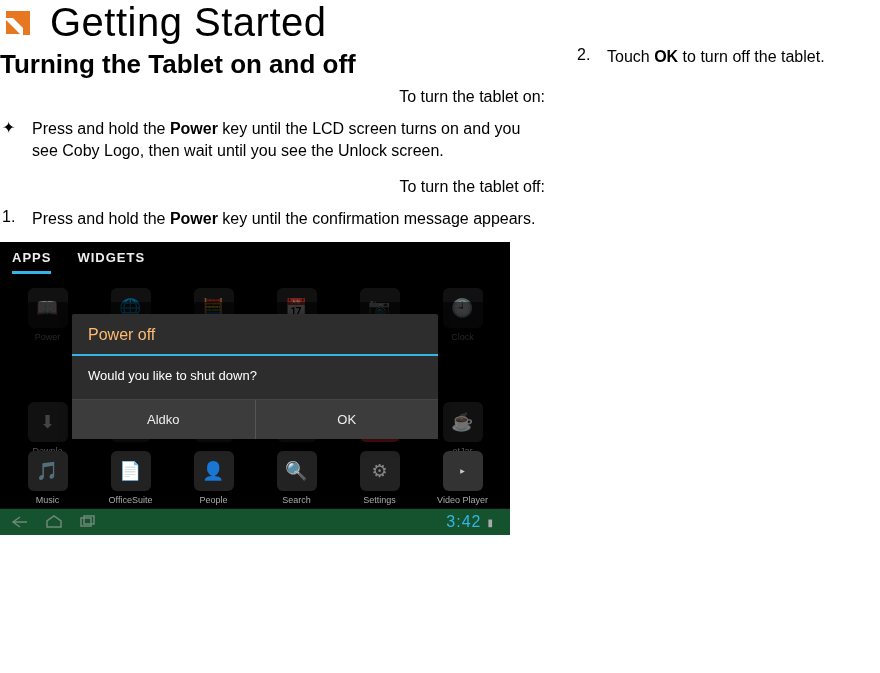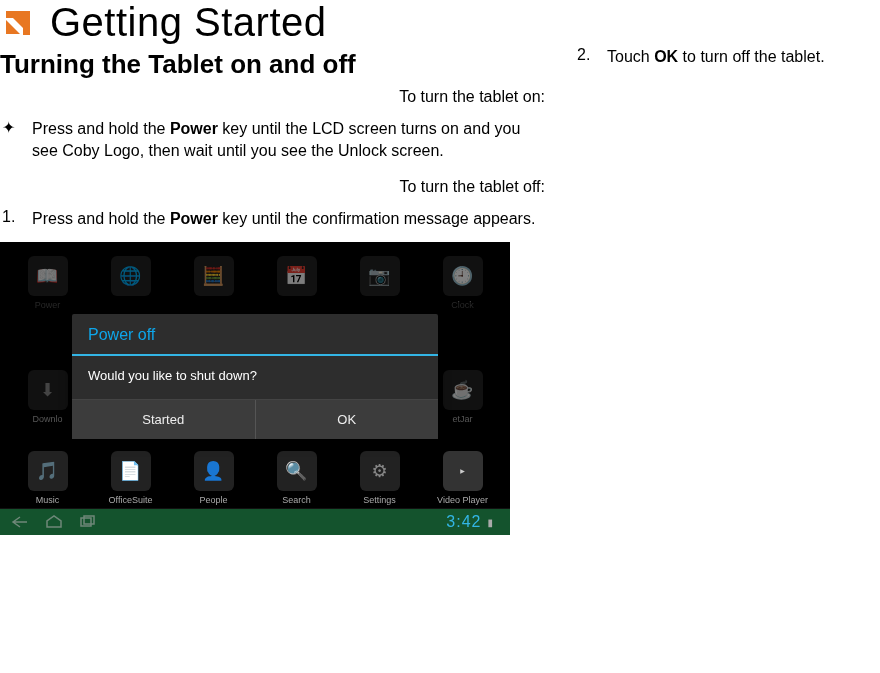--- a/index.html
+++ b/index.html
@@ -147,21 +147,21 @@
     right: 72px;
     top: 72px;
     background: #2d2d2d;
     border-radius: 2px;
     color: #eee;
     box-shadow: 0 4px 12px rgba(0,0,0,0.6);
   }
   .ss-dialog-title {
     padding: 12px 16px 10px 16px;
     font-size: 16px;
-    color: #0ea5e9;
+    color: #fdba74;
     border-bottom: 2px solid #33b5e5;
   }
   .ss-dialog-msg {
     padding: 12px 16px 16px 16px;
     font-size: 13px;
     color: #ffffff;
   }
   .ss-dialog-btns {
     display: flex;
     border-top: 1px solid #444;
@@ -242,20 +242,24 @@
     <p class="body">To turn the tablet off:</p>
 
     <div class="num-row">
       <div class="num-marker">1.</div>
       <div class="num-text">
         <span>Press and hold the </span><b>Power</b><span> key until the confirmation message appears.</span>
       </div>
     </div>
 
     <div class="screenshot">
+      <div class="ss-tabs">
+        <div class="ss-tab active">APPS</div>
+        <div class="ss-tab">WIDGETS</div>
+      </div>
 
       <div class="ss-icon-row">
         <div class="ss-app">
             <div class="ic">📖</div>
             <span>Power</span>
           </div>
         <div class="ss-app">
             <div class="ic">🌐</div>
             <span></span>
           </div>
@@ -326,21 +330,21 @@
         <div class="ss-app">
             <div class="ic yt" style="font-size:6px;line-height:1.1;color:#ccc;text-align:center;">▶</div>
             <span>Video Player</span>
           </div>
       </div>
 
       <div class="ss-dialog">
         <div class="ss-dialog-title">Power off</div>
         <div class="ss-dialog-msg">Would you like to shut down?</div>
         <div class="ss-dialog-btns">
-          <div class="ss-dialog-btn">Started</div>
+          <div class="ss-dialog-btn">Aldko</div>
           <div class="ss-dialog-btn">OK</div>
         </div>
       </div>
 
       <div class="ss-navbar">
         <svg class="ss-nav-icn" viewBox="0 0 20 14">
             <path d="M10 2 L3 7 L10 12 M3 7 H17" stroke="#aaa" stroke-width="1.5" fill="none"></path>
           </svg>
         <svg class="ss-nav-icn" viewBox="0 0 20 14">
             <path d="M3 12 V6 L10 1 L17 6 V12 Z" stroke="#aaa" stroke-width="1.5" fill="none"></path>

